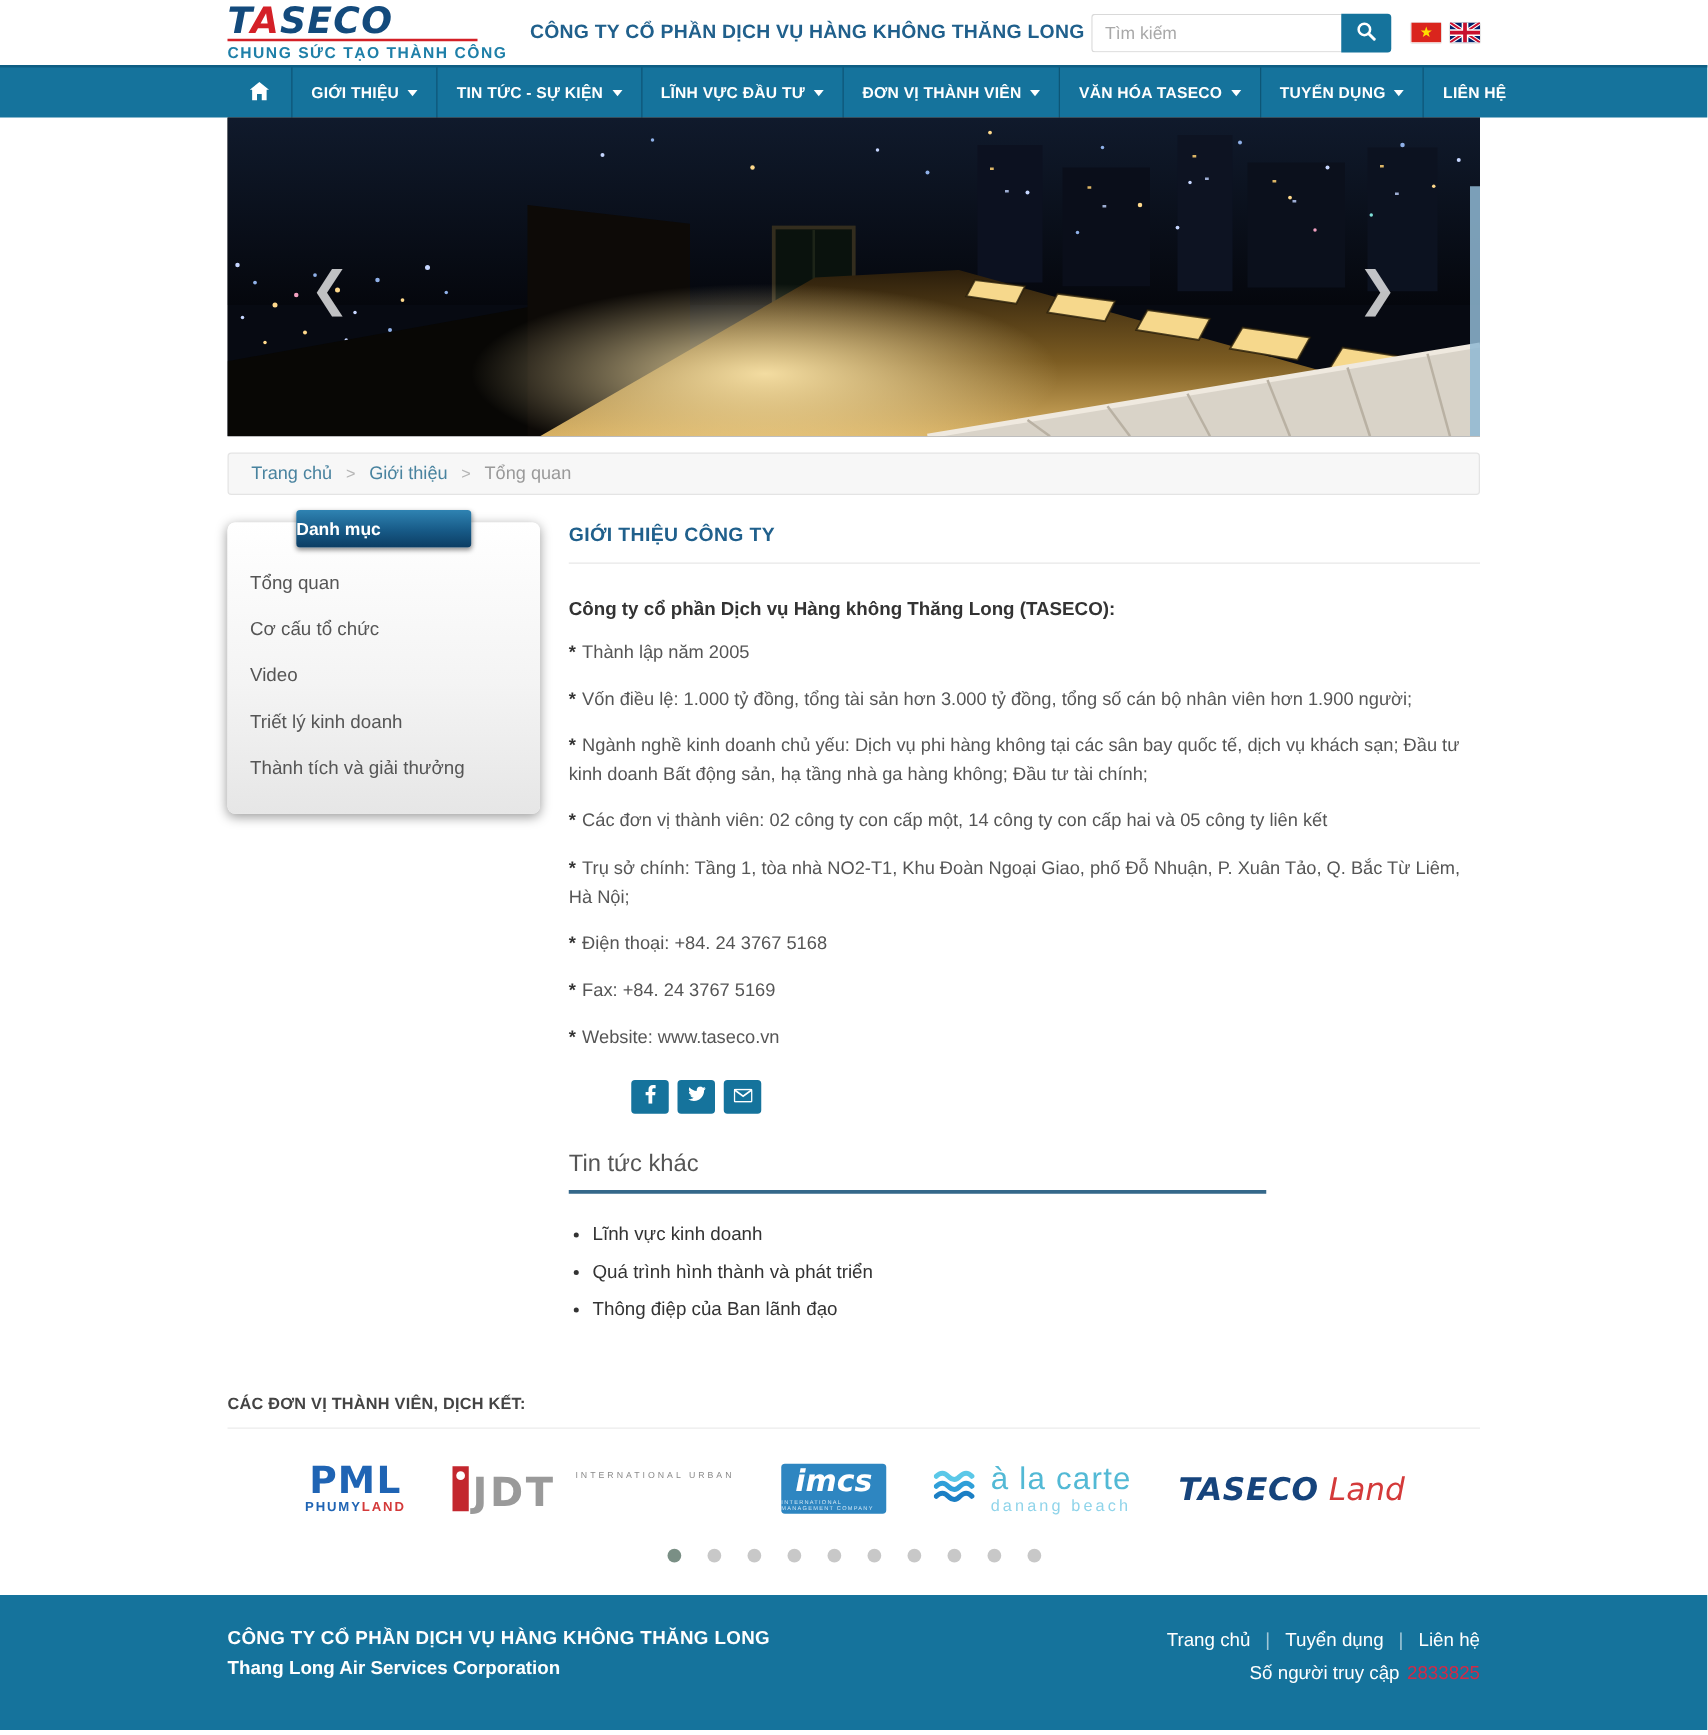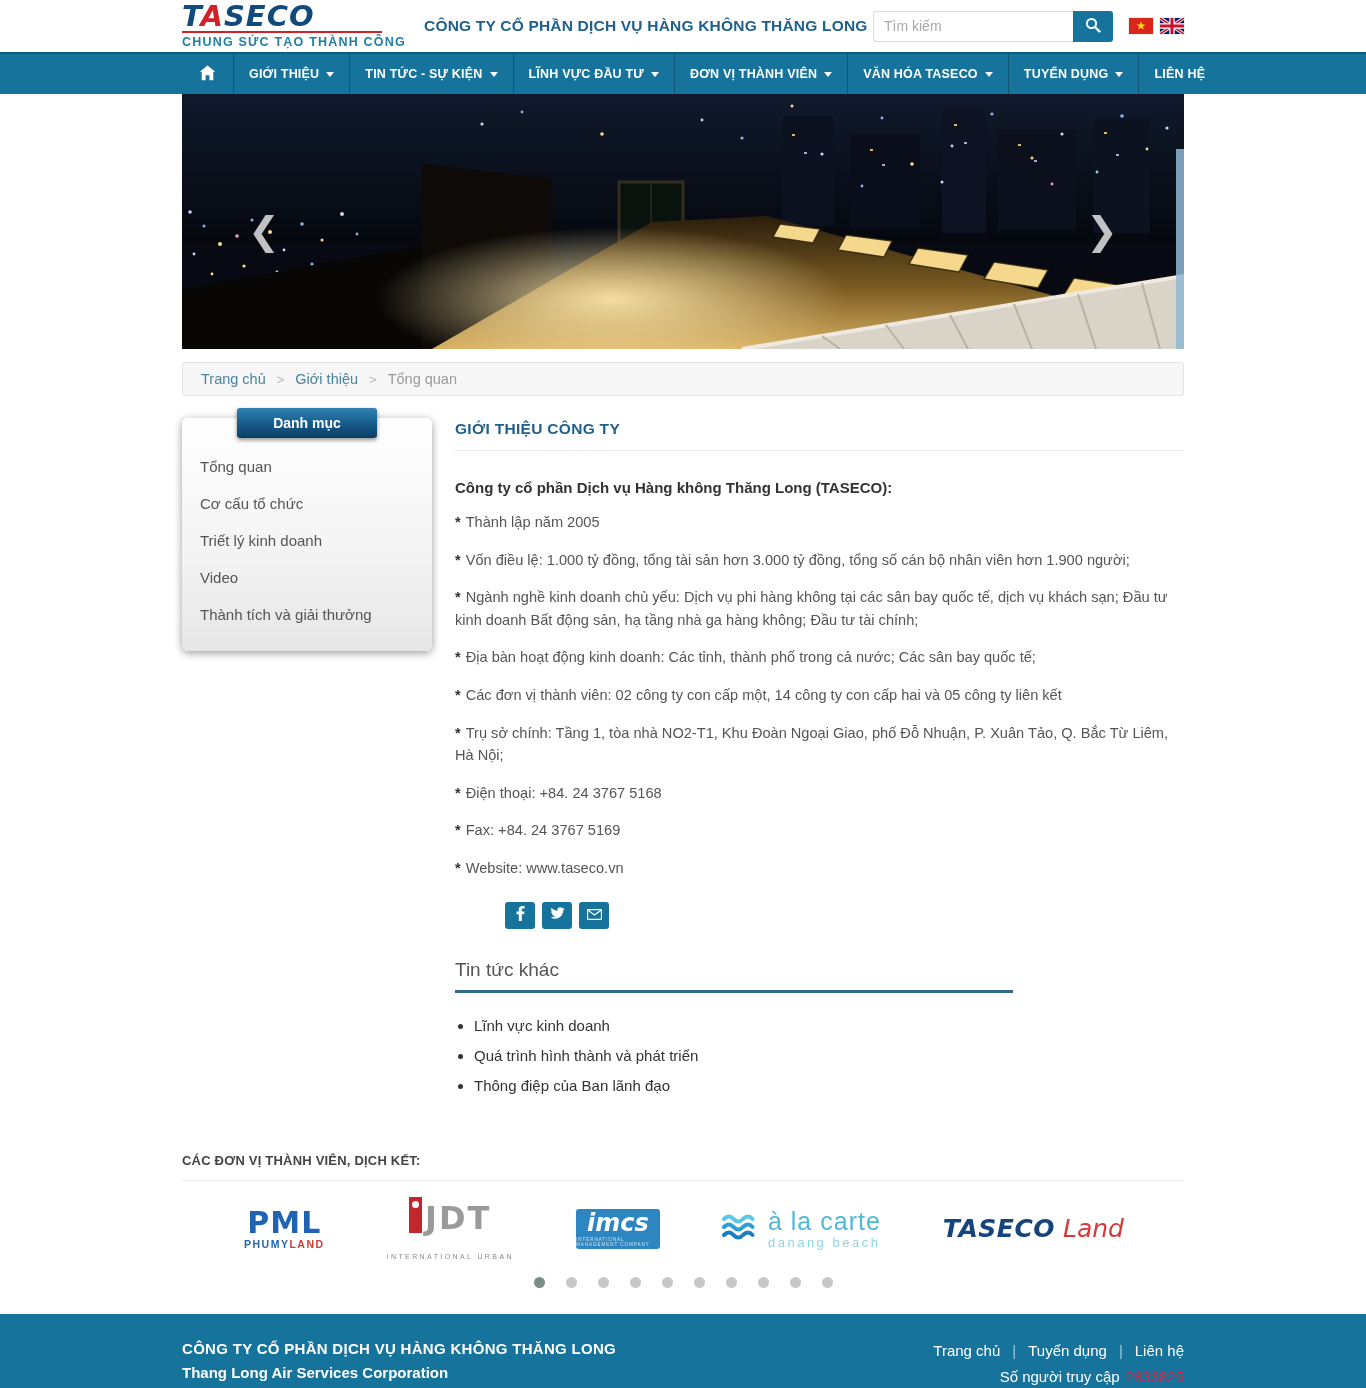--- a/index.html
+++ b/index.html
@@ -54,21 +54,21 @@
   .breadcrumb{height:34px; background:#f7f7f7; border:1px solid #e4e4e4; border-radius:3px;
     display:flex; align-items:center; padding:0 18px; font-size:14.5px; margin-bottom:18px}
   .crumb{color:#49839f; cursor:pointer}
   .crumb.current{color:#9a9a9a; cursor:default}
   .crumb + .crumb::before{content:">"; color:#b5b5b5; margin:0 11px; font-size:13px}
 
   
   .content-row{display:flex; gap:23px; align-items:flex-start}
   .sidebar{width:250px; margin-top:4px; background:linear-gradient(180deg,#ffffff 0%,#f4f4f4 55%,#e6e6e6 100%);
     border-radius:6px; box-shadow:0 2px 9px rgba(0,0,0,.4); padding-bottom:18px}
-  .ribbon{width:140px; margin:-10px auto 10px; padding:7px 0; text-align:center; color:#fff; font-size:14px;
+  .ribbon{width:140px; margin:-10px auto 10px; padding:7px 0; text-align:left; color:#fff; font-size:14px;
     font-weight:bold; background:linear-gradient(180deg,#2f83b2 0%,#175a87 55%,#0c3d63 100%);
     border-radius:3px; box-shadow:0 2px 4px rgba(0,0,0,.45); position:relative}
   .side-item{padding:10px 18px; font-size:15px; color:#555; cursor:pointer}
 
   .main-col{flex:1; min-width:0}
   .page-title{font-size:15.5px; font-weight:bold; color:var(--heading); margin:6px 0 12px; letter-spacing:.3px}
   .title-rule{border:none; border-top:1px solid #e8e8e8; margin-bottom:28px}
   .intro{font-size:15px; font-weight:bold; color:#333; margin:16px 0 2px}
   .line{font-size:14.6px; color:#555; line-height:1.55; margin:15px 0}
   .line .star{font-weight:bold; color:#333; margin-right:5px}
@@ -85,21 +85,21 @@
   .partners{margin-top:46px}
   .partners-label{font-size:13px; font-weight:bold; color:#444; letter-spacing:.2px; margin-bottom:12px}
   .partners-box{border-top:1px solid #ececec; padding:16px 0 6px}
   .logo-row{display:flex; align-items:center; justify-content:space-between; padding:0 60px 0 62px; height:64px}
   .plogo{cursor:pointer; display:flex; align-items:center; gap:8px}
   .pml{flex-direction:column; gap:0; line-height:1}
   .pml-top{font-size:30px; font-weight:bold; color:#1f64b4; letter-spacing:1px;
     font-family:"DejaVu Sans",sans-serif}
   .pml-bottom{font-size:10.5px; letter-spacing:1.5px; font-weight:bold; margin-top:1px}
   .pml-bottom .b{color:#1f64b4} .pml-bottom .r{color:#d43a3a}
-  .jdt{flex-direction:column; gap:16px}
+  .jdt{flex-direction:row; gap:16px}
   .jdt-top{display:flex; align-items:flex-end; gap:3px}
   .jdt-bar{width:13px; height:36px; background:#c3272e; position:relative}
   .jdt-bar::before{content:""; position:absolute; left:3px; top:4px; width:7px; height:7px; border-radius:50%; background:#fff}
   .jdt-text{font-size:32px; font-weight:bold; color:#9a9a9a; letter-spacing:2px; line-height:.9;
     font-family:"DejaVu Sans",sans-serif}
   .jdt-sub{font-size:7px; color:#8a8a8a; letter-spacing:2.4px; margin-top:4px; align-self:flex-start}
   .imcs{background:#2e86c1; border-radius:3px; width:84px; height:40px; flex-direction:column; gap:0;
     align-items:center; justify-content:center}
   .imcs-text{color:#fff; font-size:24px; font-weight:bold; font-style:italic; line-height:1;
     font-family:"DejaVu Sans",sans-serif}
@@ -317,33 +317,32 @@
     <span class="crumb">Trang chủ</span>
     <span class="crumb">Giới thiệu</span>
     <span class="crumb current">Tổng quan</span>
   </div>
 
   <div class="content-row">
     <aside class="sidebar">
       <div class="ribbon">Danh mục</div>
       <div class="side-item">Tổng quan</div>
       <div class="side-item">Cơ cấu tổ chức</div>
+      <div class="side-item">Video</div>
       <div class="side-item">Triết lý kinh doanh</div>
-      <div class="side-item">Video</div>
       <div class="side-item">Thành tích và giải thưởng</div>
     </aside>
 
     <main class="main-col">
       <h1 class="page-title">GIỚI THIỆU CÔNG TY</h1>
       <hr class="title-rule">
       <p class="intro">Công ty cổ phần Dịch vụ Hàng không Thăng Long (TASECO):</p>
       <p class="line"><span class="star">*</span><span>Thành lập năm 2005</span></p>
       <p class="line"><span class="star">*</span><span>Vốn  điều lệ: 1.000 tỷ đồng, tổng tài sản hơn 3.000 tỷ đồng, tổng số cán bộ nhân viên hơn 1.900 người;</span></p>
       <p class="line"><span class="star">*</span><span>Ngành nghề kinh doanh chủ yếu: Dịch vụ phi hàng không tại các sân bay quốc tế, dịch vụ khách sạn; Đầu tư kinh doanh Bất động sản, hạ tầng nhà ga hàng không; Đầu tư tài chính;</span></p>
-      <p class="line"><span class="star">*</span><span>Địa bàn hoạt động kinh doanh: Các tỉnh, thành phố trong cả nước; Các sân bay quốc tế;</span></p>
       <p class="line"><span class="star">*</span><span>Các đơn vị thành viên: 02 công ty con cấp một, 14 công ty con cấp hai và 05 công ty liên kết</span></p>
       <p class="line"><span class="star">*</span><span>Trụ sở chính: Tầng 1, tòa nhà NO2-T1, Khu Đoàn Ngoại Giao, phố Đỗ Nhuận, P. Xuân Tảo, Q. Bắc Từ Liêm, Hà Nội;</span></p>
       <p class="line"><span class="star">*</span><span>Điện thoại: +84. 24 3767 5168</span></p>
       <p class="line"><span class="star">*</span><span>Fax: +84. 24 3767 5169</span></p>
       <p class="line"><span class="star">*</span><span>Website: www.taseco.vn</span></p>
 
       <div class="social-row">
         <div class="social-btn">
           <span>
             <svg width="9" height="15" viewBox="0 0 9 15">

